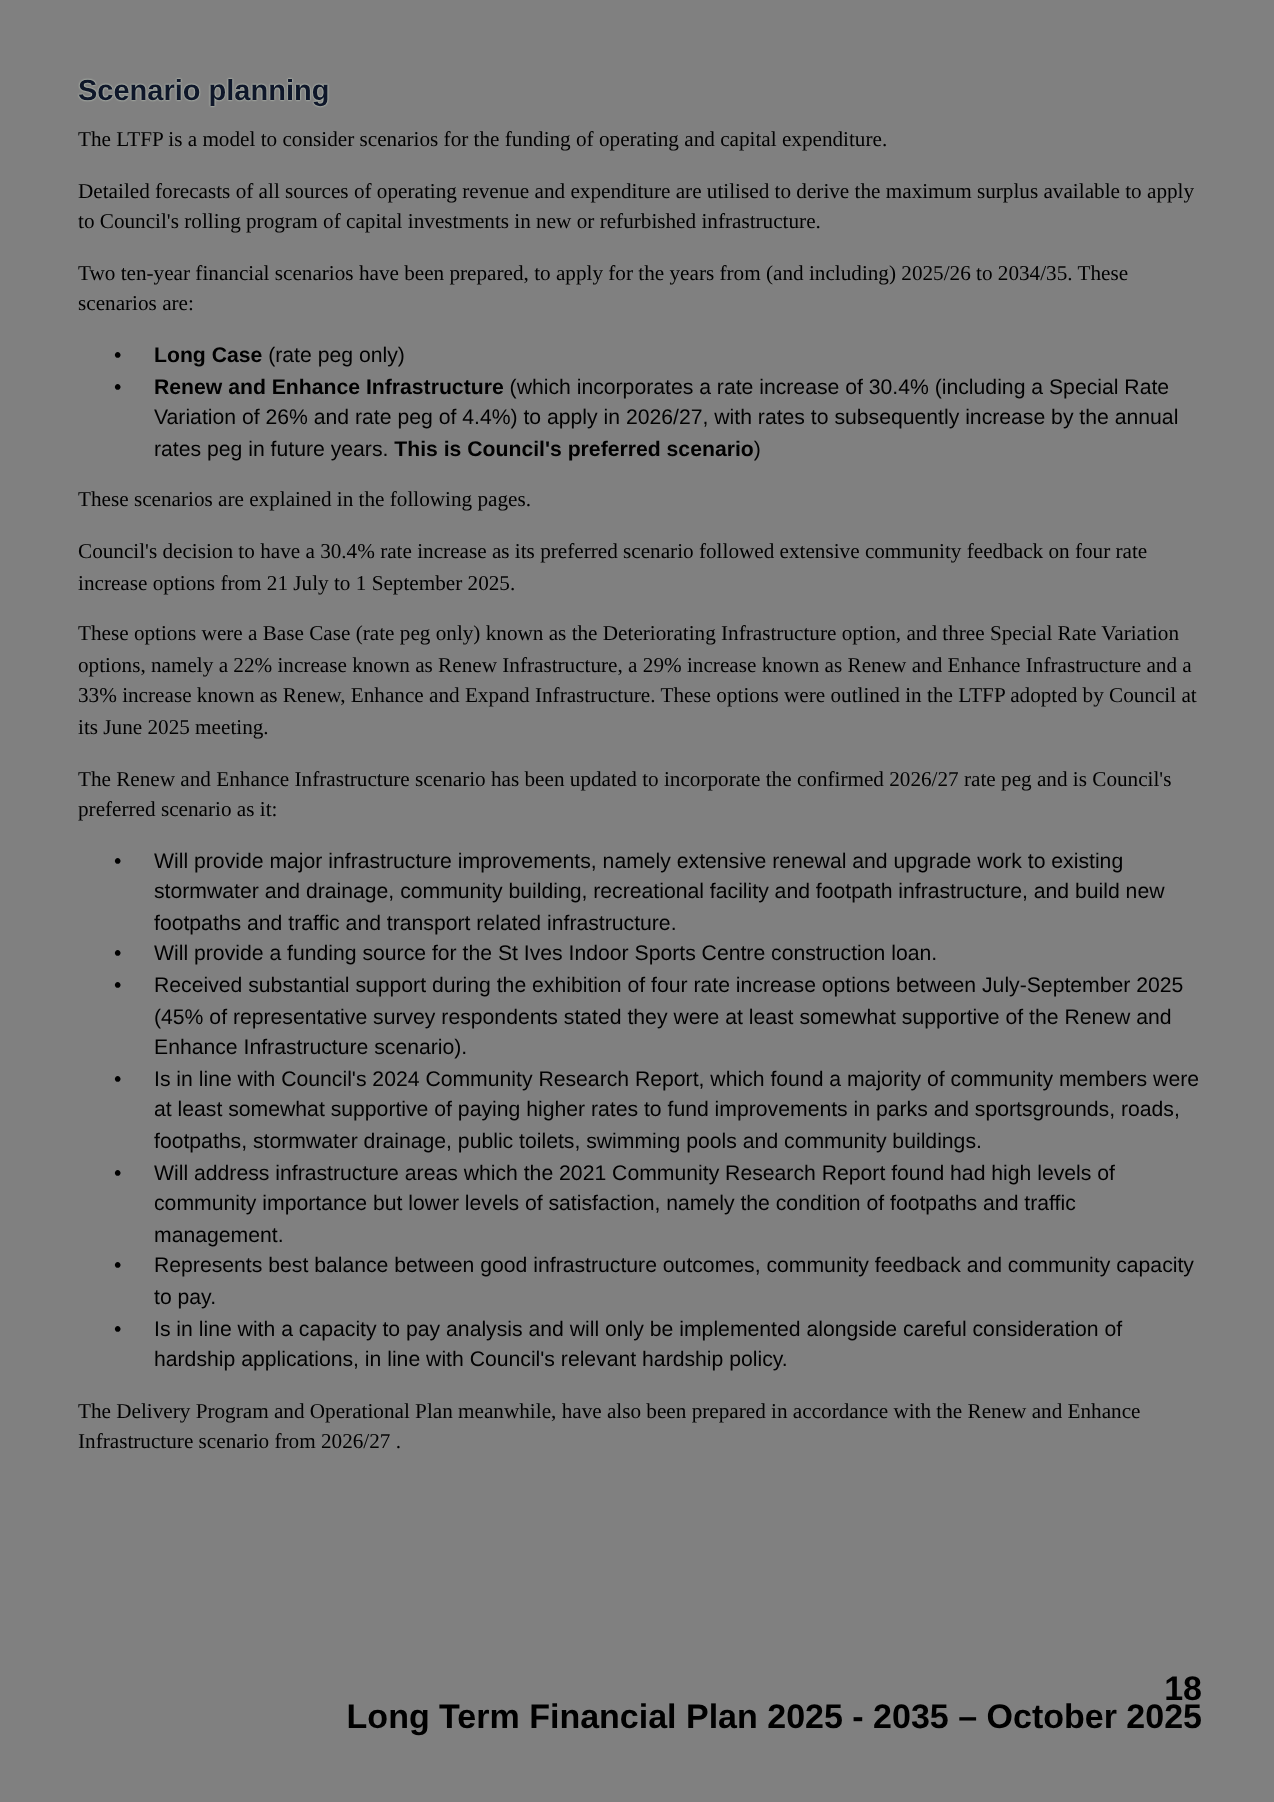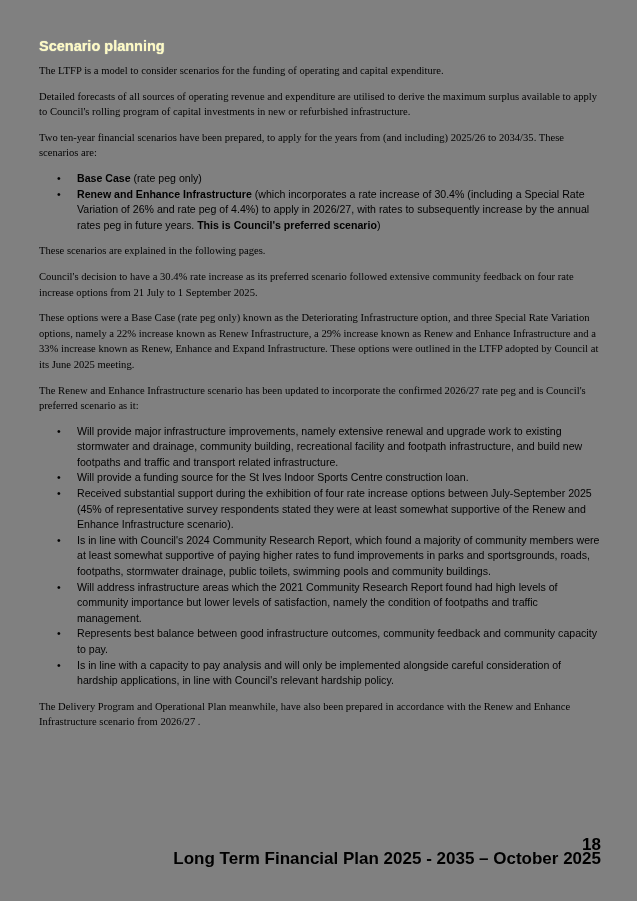--- a/index.html
+++ b/index.html
@@ -9,21 +9,21 @@
       font-family: "Liberation Sans", sans-serif;
       color: #000;
       position: relative;
       overflow: hidden;
     }
     .page { position: absolute; left: 39px; top: 38px; width: 562px; }
     h1 {
       margin: 0 0 9px 0;
       font-size: 14.5px;
       font-weight: bold;
-      color: #fef9c3;
+      color: #0f172a;
       text-shadow: 0 0 1px #e8f5e0;
     }
     p { margin: 0 0 10px 0; font-size: 10.6px; line-height: 15.6px; font-family: Liberation Serif, serif; }
     ul { margin: 0 0 10px 0; padding-left: 38px; list-style: none; }
     li { font-size: 10.6px; line-height: 15.6px; position: relative; }
     li::before { content: "\2022"; position: absolute; left: -20px; }
     b { font-weight: bold; }
     .footer {
       position: absolute; right: 36px; top: 838px;
       text-align: right; font-weight: bold; font-size: 17px; line-height: 14px;
@@ -31,21 +31,21 @@
   </style>
 </head>
 <body>
 
 <div class="page">
   <h1>Scenario planning</h1>
   <p>The LTFP is a model to consider scenarios for the funding of operating and capital expenditure.</p>
   <p>Detailed forecasts of all sources of operating revenue and expenditure are utilised to derive the maximum surplus available to apply to Council's rolling program of capital investments in new or refurbished infrastructure.</p>
   <p>Two ten-year financial scenarios have been prepared, to apply for the years from (and including) 2025/26 to 2034/35. These scenarios are:</p>
   <ul>
-    <li><b>Base Case</b><span> (rate peg only)</span></li>
+    <li><b>Long Case</b><span> (rate peg only)</span></li>
     <li><b>Renew and Enhance Infrastructure</b><span> (which incorporates a rate increase of 30.4% (including a Special Rate Variation of 26% and rate peg of 4.4%) to apply in 2026/27, with rates to subsequently increase by the annual rates peg in future years. </span><b>This is Council's preferred scenario</b><span>)</span></li>
   </ul>
   <p>These scenarios are explained in the following pages.</p>
   <p>Council's decision to have a 30.4% rate increase as its preferred scenario followed extensive community feedback on four rate increase options from 21 July to 1 September 2025.</p>
   <p>These options were a Base Case (rate peg only) known as the Deteriorating Infrastructure option, and three Special Rate Variation options, namely a 22% increase known as Renew Infrastructure, a 29% increase known as Renew and Enhance Infrastructure and a 33% increase known as Renew, Enhance and Expand Infrastructure. These options were outlined in the LTFP adopted by Council at its June 2025 meeting.</p>
   <p>The Renew and Enhance Infrastructure scenario has been updated to incorporate the confirmed 2026/27 rate peg and is Council's preferred scenario as it:</p>
   <ul>
     <li>Will provide major infrastructure improvements, namely extensive renewal and upgrade work to existing stormwater and drainage, community building, recreational facility and footpath infrastructure, and build new footpaths and traffic and transport related infrastructure.</li>
     <li>Will provide a funding source for the St Ives Indoor Sports Centre construction loan.</li>
     <li>Received substantial support during the exhibition of four rate increase options between July-September 2025 (45% of representative survey respondents stated they were at least somewhat supportive of the Renew and Enhance Infrastructure scenario).</li>

